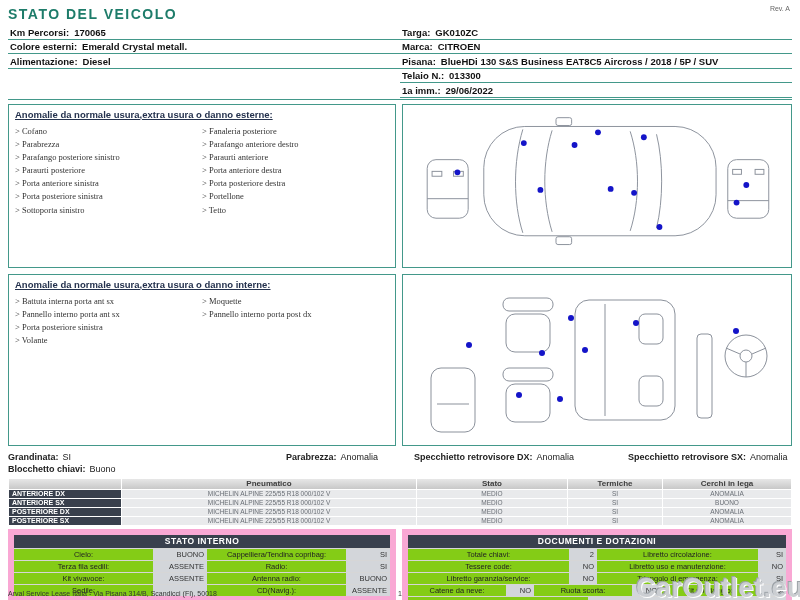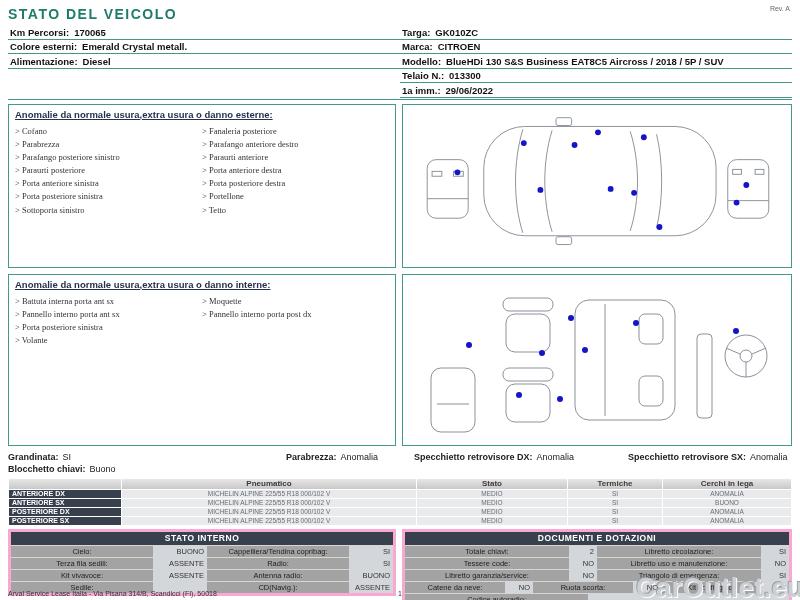--- a/index.html
+++ b/index.html
@@ -37,21 +37,21 @@
   .sp1 { width:278px; } .sp2 { width:128px; } .sp3 { width:214px; }
   .status-line2 { margin-top:2px; font-size:9px; }
 
   .tyre-table { width:100%; margin-top:4px; border-collapse:separate; border-spacing:1px; table-layout:fixed; }
   .tyre-table th { background:linear-gradient(#e7e7e7,#c8c8c8); font-size:8px; font-weight:bold; color:#3c3c3c; text-align:center; height:10px; padding:0; }
   .tyre-table td { height:8px; padding:0 3px; overflow:hidden; white-space:nowrap; }
   td.pos { background:#39404d; color:#fff; font-size:7px; font-weight:bold; text-align:left; }
   td.cellv { background:#e9eaec; color:#6a6f76; font-size:6.5px; text-align:center; }
 
   .bottom-tables { display:flex; gap:6px; margin-top:3px; align-items:flex-start; }
-  .mini-table { border:3px solid #f9a8d4; background:#a3a3a3; }
+  .mini-table { border:6px solid #f9a8d4; background:#84cc16; }
   .mini-left { width:388px; }
   .mini-right { flex:1; }
   .mini-header { background:#39404d; color:#fff; font-size:8.5px; font-weight:bold; text-align:center; padding:1px 0 2px; letter-spacing:.5px; }
   .mini-row { display:flex; border-top:1px solid #d6d6d6; align-items:stretch; }
   .ml { flex:1; font-size:7.5px; color:#222; padding:1px 3px; white-space:nowrap; overflow:hidden;text-align:center; }
   .mv { background:#d3d6da; font-size:7.5px; color:#333; text-align:right; padding:1px 3px; white-space:nowrap; }
   .w54 { width:54px; } .w44 { width:44px; } .w28 { width:28px; }
   .flexv { flex:1.1; }
 
   .footer-company { position:absolute; bottom:3px; left:8px; font-size:7px; color:#333; }
@@ -87,21 +87,21 @@
     <div class="info-col">
       <div class="info-row">
         <span class="lbl">Targa:</span>
         <span class="val">GK010ZC</span>
       </div>
       <div class="info-row">
         <span class="lbl">Marca:</span>
         <span class="val">CITROEN</span>
       </div>
       <div class="info-row">
-        <span class="lbl">Modello:</span>
+        <span class="lbl">Pisana:</span>
         <span class="val">BlueHDi 130 S&amp;S Business EAT8C5 Aircross / 2018 / 5P / SUV</span>
       </div>
       <div class="info-row">
         <span class="lbl">Telaio N.:</span>
         <span class="val">013300</span>
       </div>
       <div class="info-row">
         <span class="lbl">1a imm.:</span>
         <span class="val">29/06/2022</span>
       </div>

